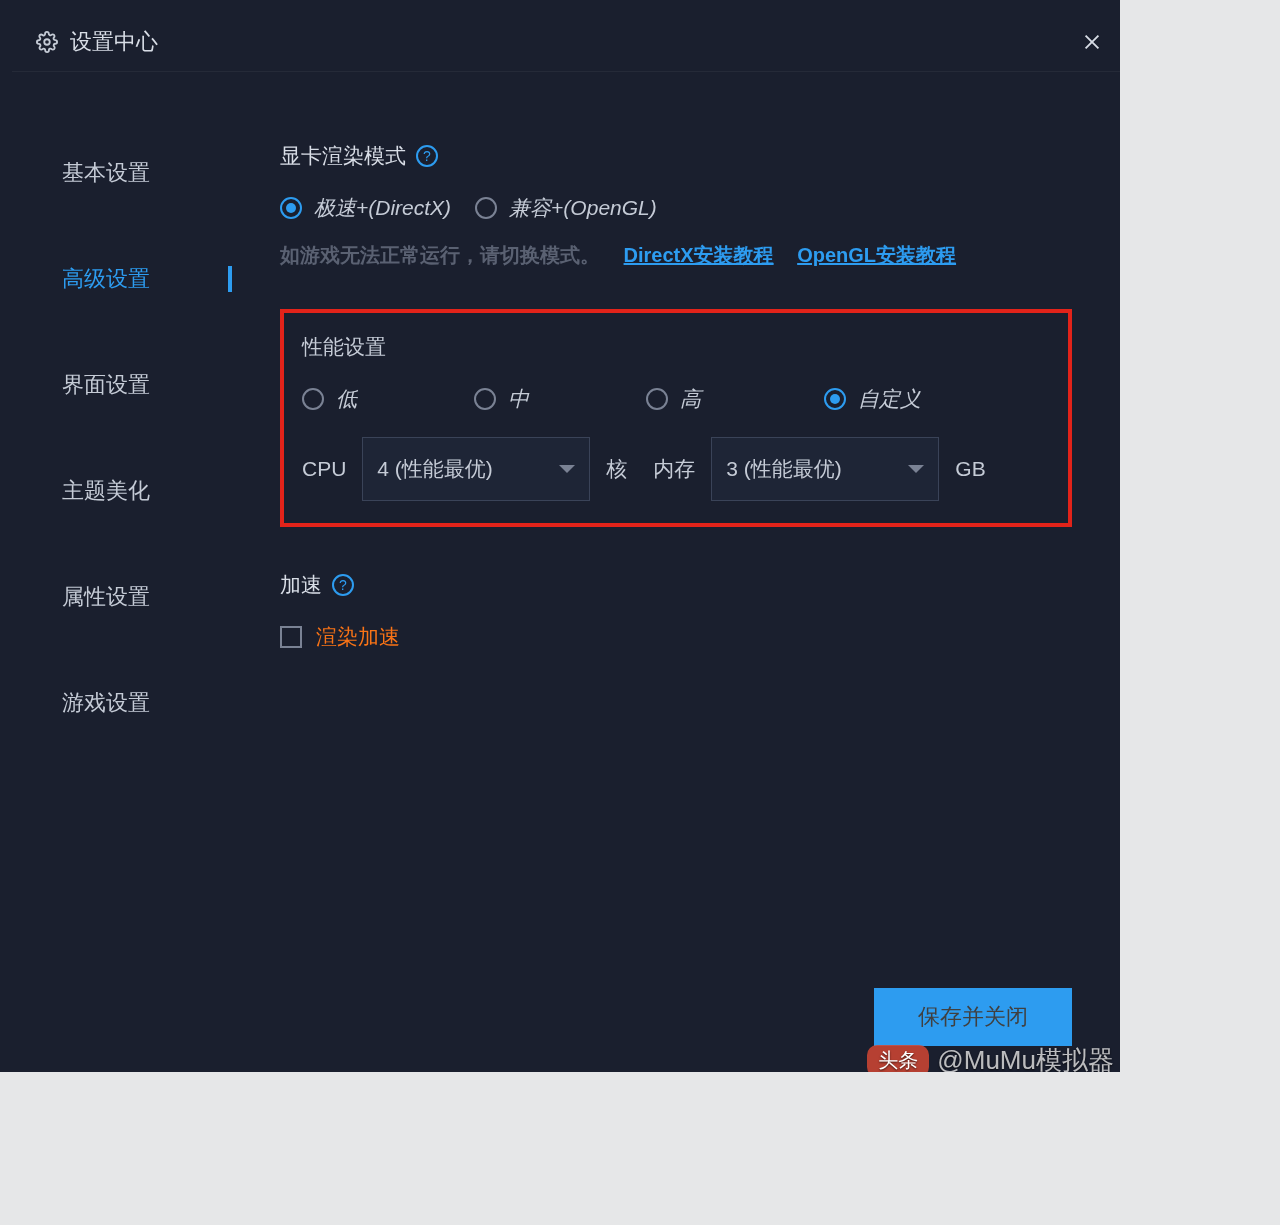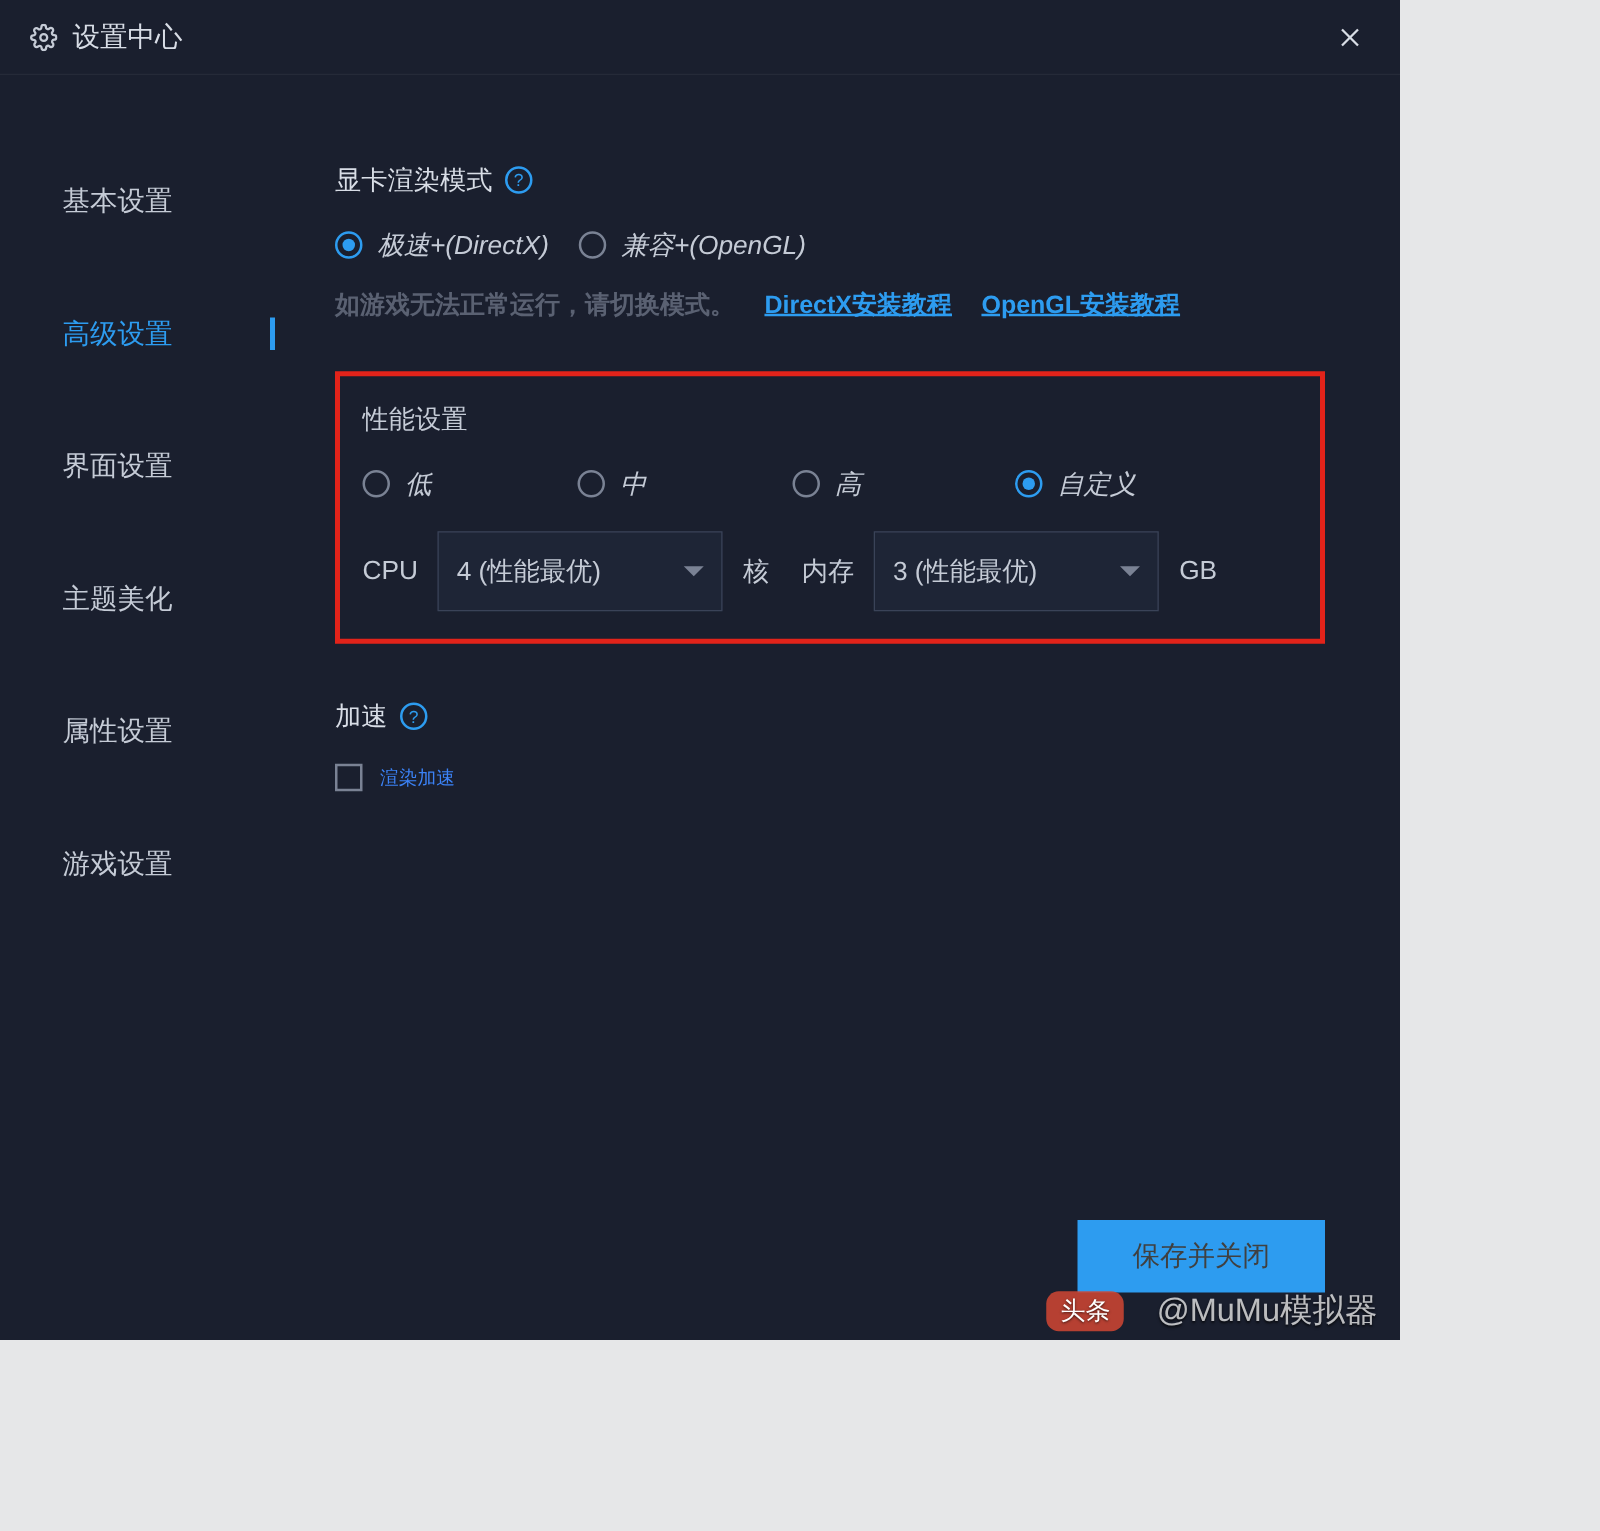--- a/index.html
+++ b/index.html
@@ -11,21 +11,21 @@
       background: #1a1f2e;
       font-family: "Microsoft YaHei", "PingFang SC", sans-serif;
       width: 1280px;
       height: 1225px;
       position: relative;
       overflow: hidden;
     }
     .container {
       width: 1120px;
       height: 1072px;
-      margin: 0;
+      margin: 12px;
       background: #1a1f2e;
       position: relative;
     }
     .titlebar {
       display: flex;
       align-items: center;
       padding: 14px 24px;
       border-bottom: 1px solid rgba(255,255,255,0.05);
       height: 60px;
     }
@@ -214,22 +214,22 @@
       margin-top: 18px;
     }
     .checkbox {
       width: 22px;
       height: 22px;
       border: 2px solid #7a8294;
       margin-right: 14px;
       cursor: pointer;
     }
     .checkbox-label {
-      color: #3b82f6;
-      font-size: 15px;
+      color: #f97316;
+      font-size: 21px;
     }
     .footer {
       position: absolute;
       bottom: 38px;
       right: 60px;
     }
     .save-btn {
       background: #2d9cf0;
       color: #404040;
       font-size: 22px;
@@ -240,21 +240,20 @@
     .watermark {
       position: absolute;
       bottom: 6px;
       right: 18px;
       color: rgba(255,255,255,0.72);
       font-size: 26px;
       display: flex;
       align-items: center;
       text-shadow: 0 1px 2px rgba(0,0,0,0.7);
       font-weight: 500;
-      gap: 18px;
     }
     .watermark .wm-badge {
       display: inline-flex;
       align-items: center;
       justify-content: center;
       background: rgba(210,70,50,0.85);
       border-radius: 10px;
       width: 62px;
       height: 32px;
       font-size: 20px;

